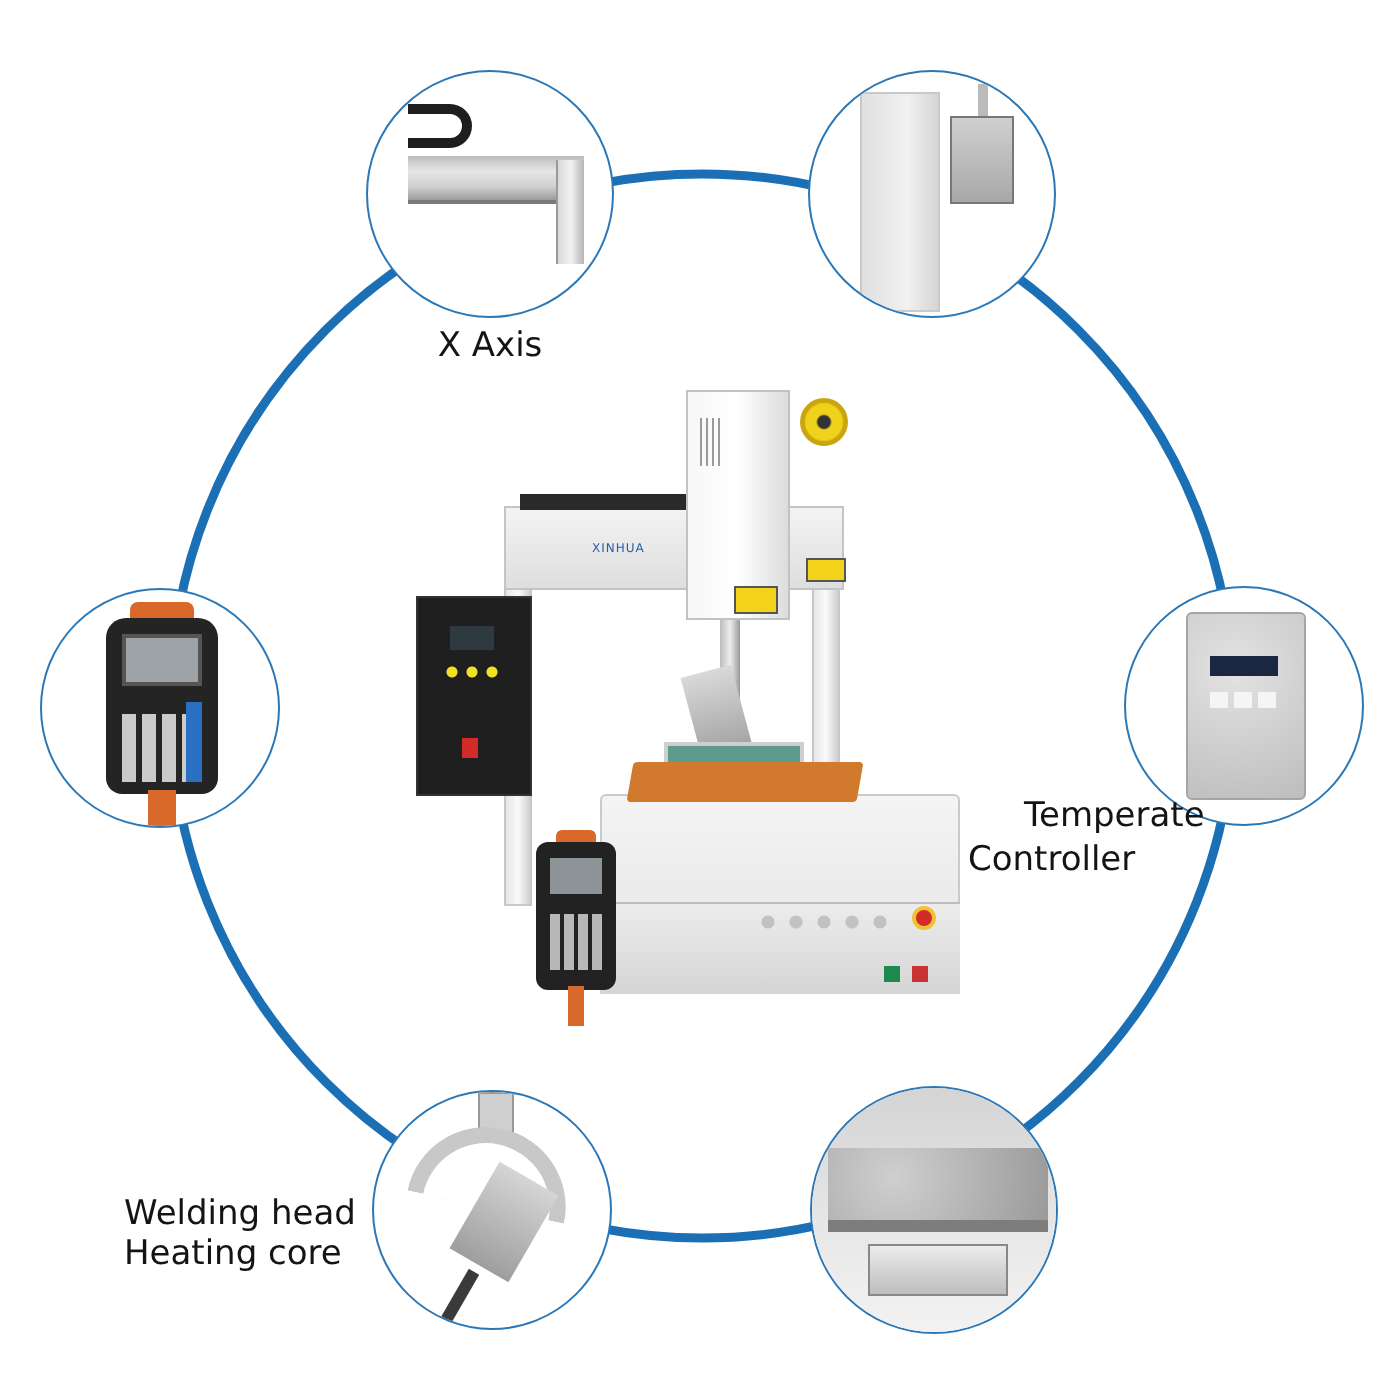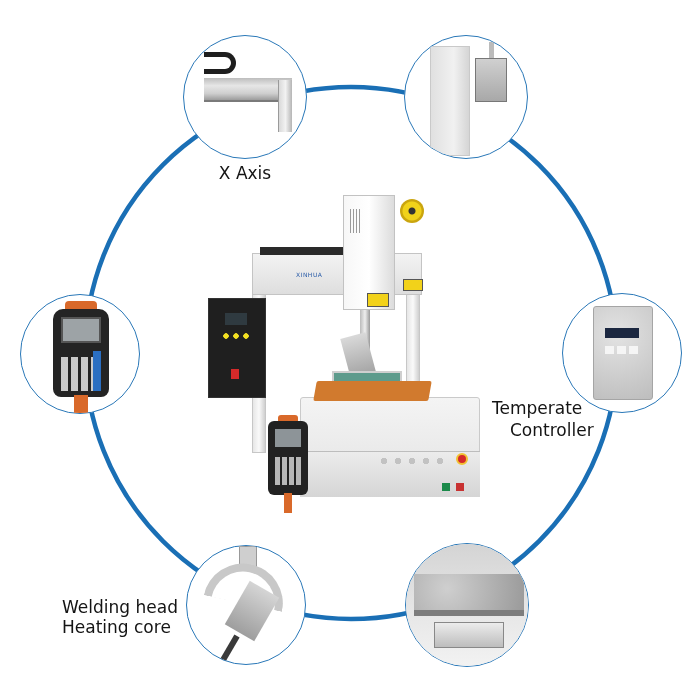--- a/index.html
+++ b/index.html
@@ -153,22 +153,22 @@
     <div class="rc-keys"></div>
     <div class="rc-blue"></div>
     <div class="rc-cable"></div>
   </div>
 
   <div class="bubble" style="left:562px; top:293px; width:120px; height:120px;">
     <div class="tc-body"></div>
     <div class="tc-screen"></div>
     <div class="tc-btns"></div>
   </div>
-  <div class="label" style="left:492px; top:398px;">Temperate</div>
-  <div class="label" style="left:484px; top:420px;margin-left:26px;">Controller</div>
+  <div class="label" style="left:512px; top:398px;">Temperate</div>
+  <div class="label" style="left:484px; top:420px;">Controller</div>
 
   <div class="bubble" style="left:186px; top:545px; width:120px; height:120px;">
     <div class="wh-top"></div>
     <div class="wh-arc"></div>
     <div class="wh-block"></div>
     <div class="wh-tip"></div>
   </div>
   <div class="label" style="left:62px; top:617px;">Heating core</div>
   <div class="label" style="left:62px; top:597px;">Welding head</div>
 

